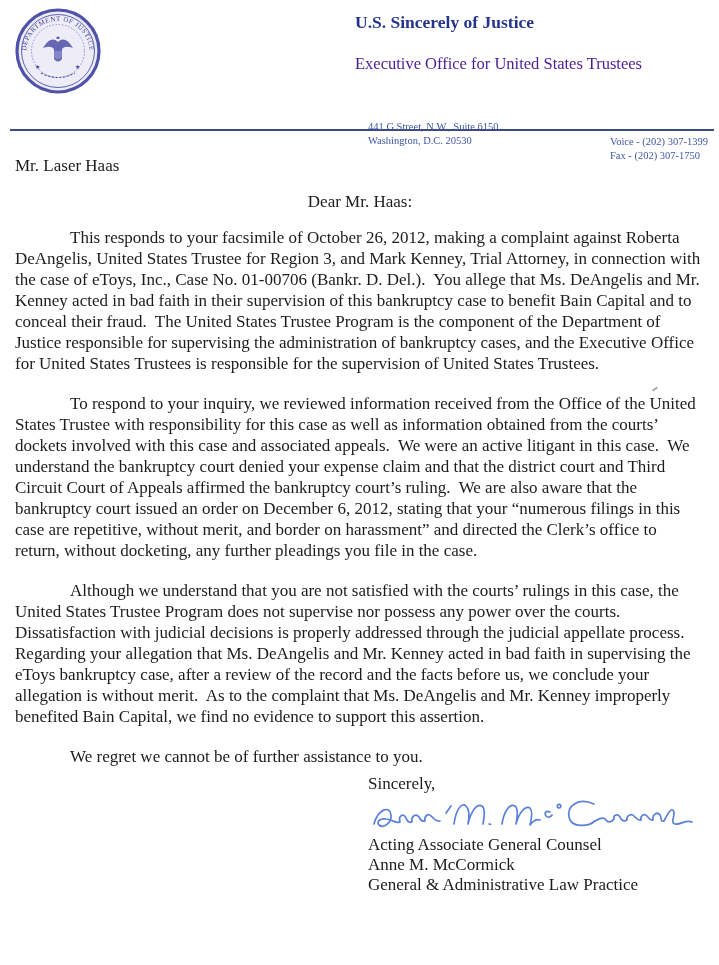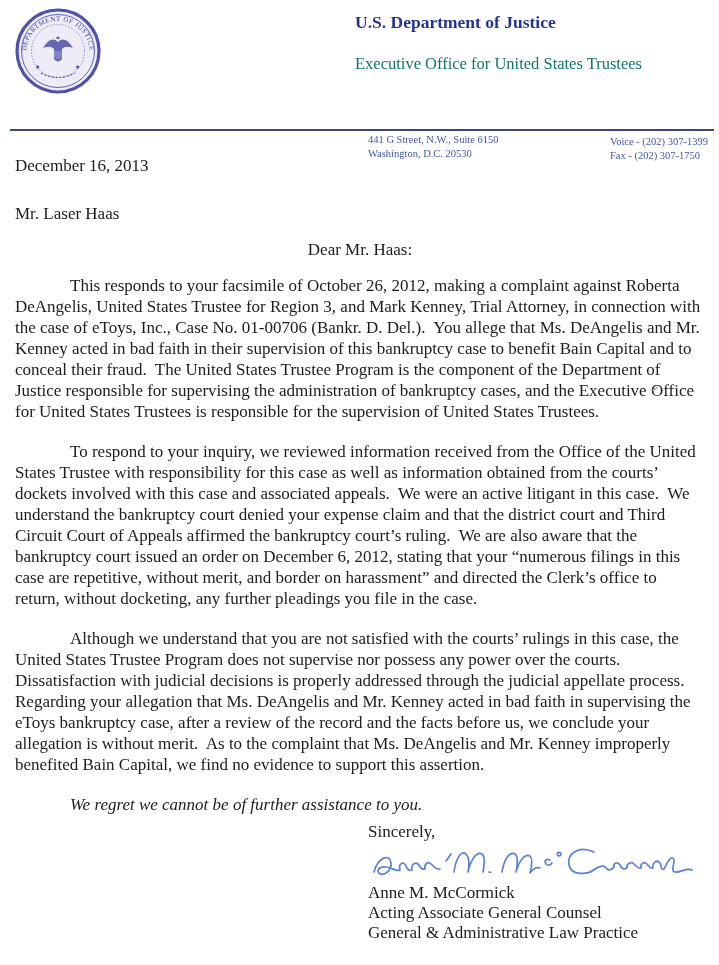--- a/index.html
+++ b/index.html
@@ -25,32 +25,32 @@
     width: 350px;
   }
   .agency {
     font-size: 17.5px;
     font-weight: bold;
     color: #24348c;
     margin-bottom: 21px;
   }
   .office {
     font-size: 16.5px;
-    color: #0f766e;
+    color: #4c1d95;
     margin-bottom: 22px;
   }
   .rule {
     position: absolute;
     left: 10px; top: 129px;
     width: 704px; height: 2px;
     background: #3d4a80;
   }
   .address-block {
     position: absolute;
-    left: 368px; top: 133px;
+    left: 368px; top: 120px;
     font-size: 10.5px;
     line-height: 14px;
     color: #3e56a6;
   }
   .phone-block {
     position: absolute;
     right: 11px; top: 135px;
     font-size: 10.5px;
     line-height: 14px;
     color: #3e56a6;
@@ -65,21 +65,21 @@
   }
   .date-line { margin-bottom: 27px; }
   .recipient-block { margin-bottom: 15px; line-height: 21px; }
   .salutation { margin-bottom: 15px; text-align: center; }
   .para {
     text-indent: 55px;
     white-space: pre-wrap;
     margin-bottom: 19px;
     width: 688px;
   }
-  .para-last { margin-bottom: 6px; font-style: italic; }
+  .para-last { margin-bottom: 6px; }
   .scan-artifact {
     position: absolute;
     left: 652px; top: 388px;
     width: 6px; height: 2px;
     background: #a9a9a9;
     transform: rotate(-35deg);
   }
   
   .sig-block {
     margin-left: 353px;
@@ -114,38 +114,37 @@
         <path d="M40 44 h8 v6 q-4 4.5 -8 0 Z" fill="#8486cc"></path>
         <path d="M42 31 q2 -3 4 0 q-2 2 -4 0 Z" fill="#5254ac"></path>
       </g>
       <text x="21" y="62" font-size="6" fill="#3f3f9a">★</text>
       <text x="61" y="62" font-size="6" fill="#3f3f9a">★</text>
       <path d="M27 66 q17 9 34 0" stroke="#5052aa" stroke-width="1.1" fill="none" stroke-dasharray="2.2 1.6"></path>
     </svg>
   </div>
 
   <div class="letterhead-text">
-    <div class="agency">U.S. Department of Justice</div>
+    <div class="agency">U.S. Sincerely of Justice</div>
     <div class="office">Executive Office for United States Trustees</div>
   </div>
 
   <div class="rule"></div>
 
   <div class="address-block">
     <div>441 G Street, N.W., Suite 6150</div>
     <div>Washington, D.C.  20530</div>
   </div>
 
   <div class="phone-block">
     <div>Voice - (202) 307-1399</div>
     <div>Fax - (202) 307-1750</div>
   </div>
 
   <div class="letter-body">
-    <div class="date-line">December 16, 2013</div>
 
     <div class="recipient-block">
       <div>Mr. Laser Haas</div>
     </div>
 
     <div class="salutation">Dear Mr. Haas:</div>
 
     <p class="para">This responds to your facsimile of October 26, 2012, making a complaint against Roberta DeAngelis, United States Trustee for Region 3, and Mark Kenney, Trial Attorney, in connection with the case of eToys, Inc., Case No. 01-00706 (Bankr. D. Del.).  You allege that Ms. DeAngelis and Mr. Kenney acted in bad faith in their supervision of this bankruptcy case to benefit Bain Capital and to conceal their fraud.  The United States Trustee Program is the component of the Department of Justice responsible for supervising the administration of bankruptcy cases, and the Executive Office for United States Trustees is responsible for the supervision of United States Trustees.</p>
     <p class="para">To respond to your inquiry, we reviewed information received from the Office of the United States Trustee with responsibility for this case as well as information obtained from the courts’ dockets involved with this case and associated appeals.  We were an active litigant in this case.  We understand the bankruptcy court denied your expense claim and that the district court and Third Circuit Court of Appeals affirmed the bankruptcy court’s ruling.  We are also aware that the bankruptcy court issued an order on December 6, 2012, stating that your “numerous filings in this case are repetitive, without merit, and border on harassment” and directed the Clerk’s office to return, without docketing, any further pleadings you file in the case.</p>
     <p class="para">Although we understand that you are not satisfied with the courts’ rulings in this case, the United States Trustee Program does not supervise nor possess any power over the courts.  Dissatisfaction with judicial decisions is properly addressed through the judicial appellate process.  Regarding your allegation that Ms. DeAngelis and Mr. Kenney acted in bad faith in supervising the eToys bankruptcy case, after a review of the record and the facts before us, we conclude your allegation is without merit.  As to the complaint that Ms. DeAngelis and Mr. Kenney improperly benefited Bain Capital, we find no evidence to support this assertion.</p>
@@ -168,21 +167,21 @@
 
             <path d="M186 21 C182 19 180 22 182 25 C184 27 187 26 188 24"></path>
             <path d="M195 17 a1.8 1.8 0 1 1 0.1 0"></path>
 
             <path d="M230 13 C214 6 203 15 205 26 C207 37 224 36 231 30"></path>
 
             <path d="M231 30 C236 27 240 26 242 29 C244 32 248 31 250 28 C249 24 254 22 256 26 C257 29 260 31 263 29 C262 25 267 22 270 25 C272 27 274 30 277 29 C276 25 280 22 283 25 C285 27 286 30 289 29 C288 24 293 20 296 24 C298 27 296 31 300 30 C304 22 308 15 310 21 C311 25 306 32 311 33 C317 34 322 28 328 31"></path>
           </g>
         </svg>
       </div>
+      <div class="signer-line">Acting Associate General Counsel</div>
       <div class="signer-line">Anne M. McCormick</div>
-      <div class="signer-line">Acting Associate General Counsel</div>
       <div class="signer-line">General &amp; Administrative Law Practice</div>
     </div>
   </div>
 
   <div class="scan-artifact"></div>
 
 </div>
 
 </body></html>

